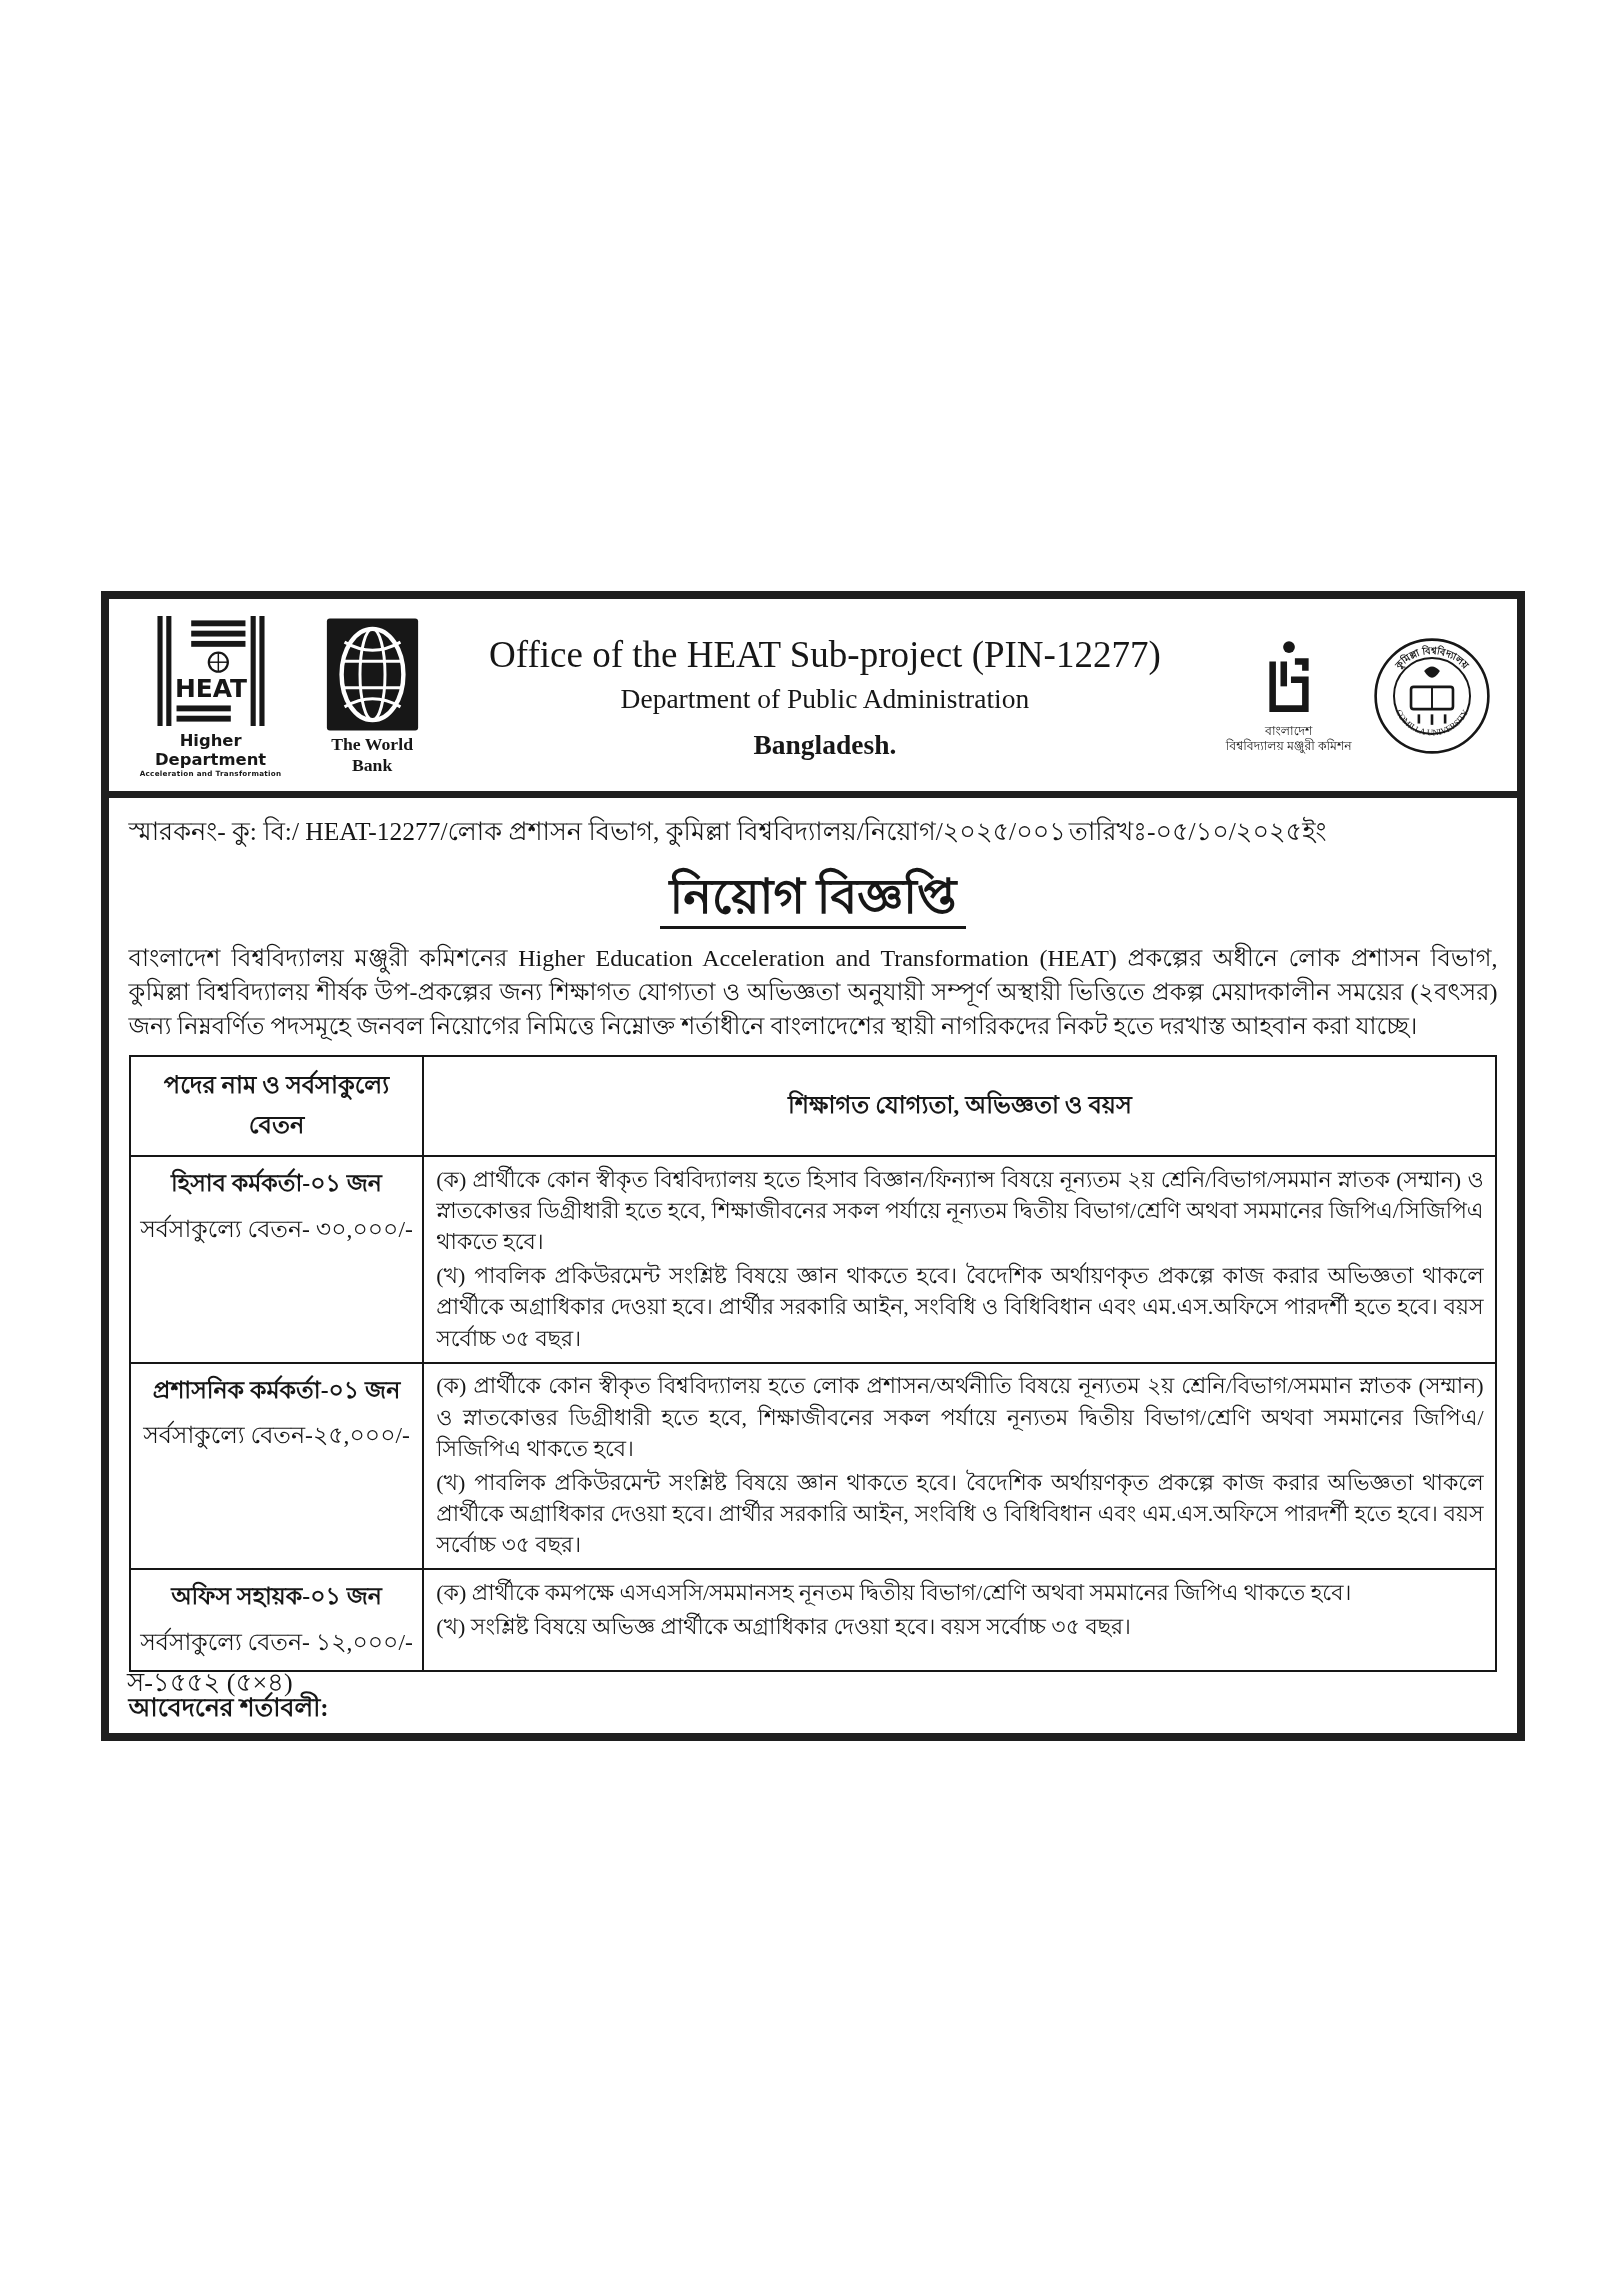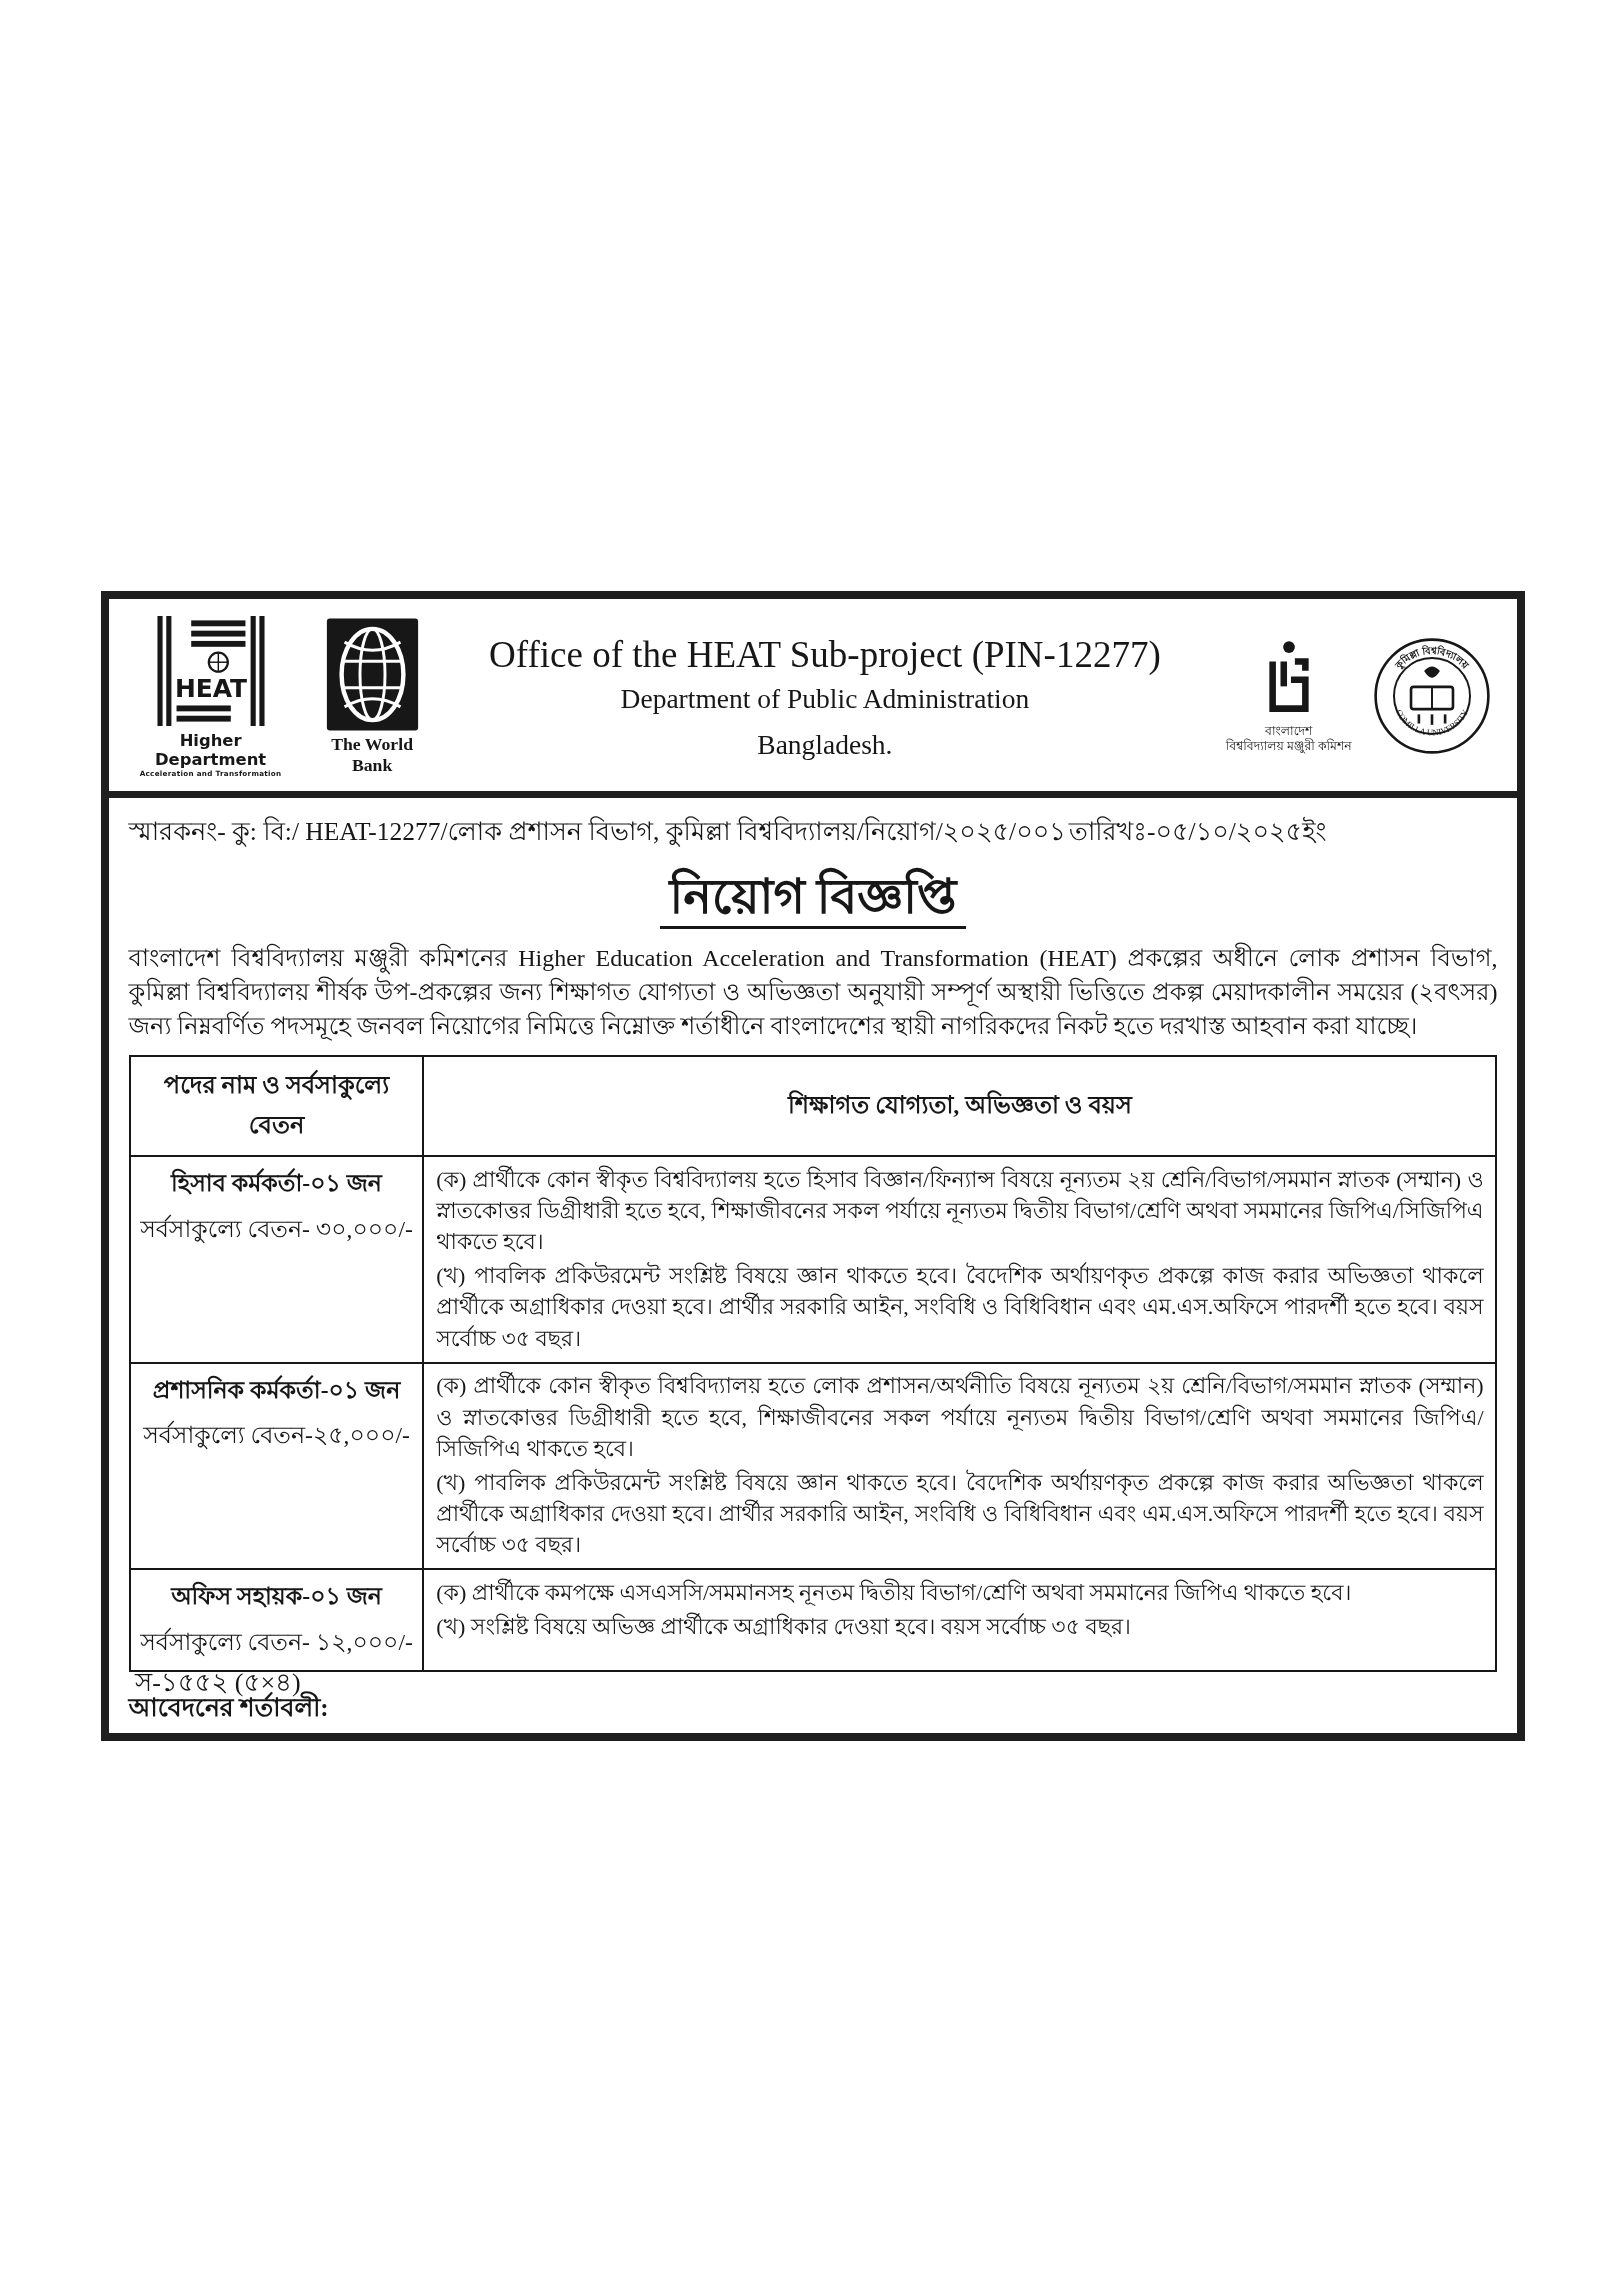--- a/index.html
+++ b/index.html
@@ -19,21 +19,21 @@
   .logo-block { text-align:center; flex-shrink:0; }
   .heat-logo-block { width:164px; }
   .heat-cap1 { font-family:"DejaVu Sans","Liberation Sans",sans-serif; font-weight:bold; font-size:16.4px; margin-top:2.6px; }
   .heat-cap2 { font-family:"DejaVu Sans","Liberation Sans",sans-serif; font-weight:bold; font-size:7.2px; letter-spacing:0.3px; }
   .wb-logo-block { width:115px; margin-left:22px; }
   .wb-cap { font-weight:bold; font-size:17.7px; margin-top:1.3px; }
   .hdr-center { flex:1; text-align:center; padding:0 6.5px; }
   .hdr-t1 { font-size:37px; }
   .hdr-t2 { font-size:27.5px; margin-top:6.5px; }
   .hdr-t3 { font-size:27.5px; margin-top:2.6px; }
-  .hdr-t4 { font-size:27.5px; margin-top:14px; }
+  .hdr-t4 { font-size:27.5px; margin-top:14px;font-weight:bold; }
   .ugc-logo-block { width:137px; }
   .ugc-cap { font-size:12.4px; line-height:1.25; margin-top:3.9px; }
   .seal-block { width:131px; margin-left:9.2px; }
   .hdr-rule { height:7.2px; background:#1f1f1f; margin:13px -19.6px 0 -19.6px; }
   
   .memo { display:flex; margin-top:14.4px; font-size:25.5px; }
   .memo-ref { flex:1; }
   .memo-date { padding-right:171px; }
   
   .title-wrap { text-align:center; margin-top:17px; }
@@ -48,21 +48,21 @@
   th.col-post { width:21.5%; font-size:24px; font-weight:bold; padding:9.2px 5.2px; }
   th.col-req  { font-size:24px; font-weight:bold; padding:9.2px 5.2px; }
   td.cell-post { vertical-align:top; text-align:center; padding:7.9px 6.5px; }
   .post-name { font-weight:bold; font-size:23.6px; }
   .post-salary { font-size:23.6px; margin-top:6.5px; }
   td.cell-req { vertical-align:top; padding:6.5px 11.8px 7.9px 11.8px; font-size:22px; line-height:1.42; text-align:justify; }
   td.cell-req p { margin:0; }
   td.cell-req p + p { margin-top:2.6px; }
   
   .cond-head { margin-top:15.7px; font-size:25px; font-weight:bold; }
-  .print-code { position:absolute; left:26px; bottom:27.5px; font-size:26px; }
+  .print-code { position:absolute; left:18px; bottom:27.5px; font-size:26px; }
   .ink { fill:#171717; }
   .ink-s { stroke:#171717; fill:none; }
 </style>
 </head>
 <body>
 
 <div class="doc-frame">
 
   <div class="hdr">
 

